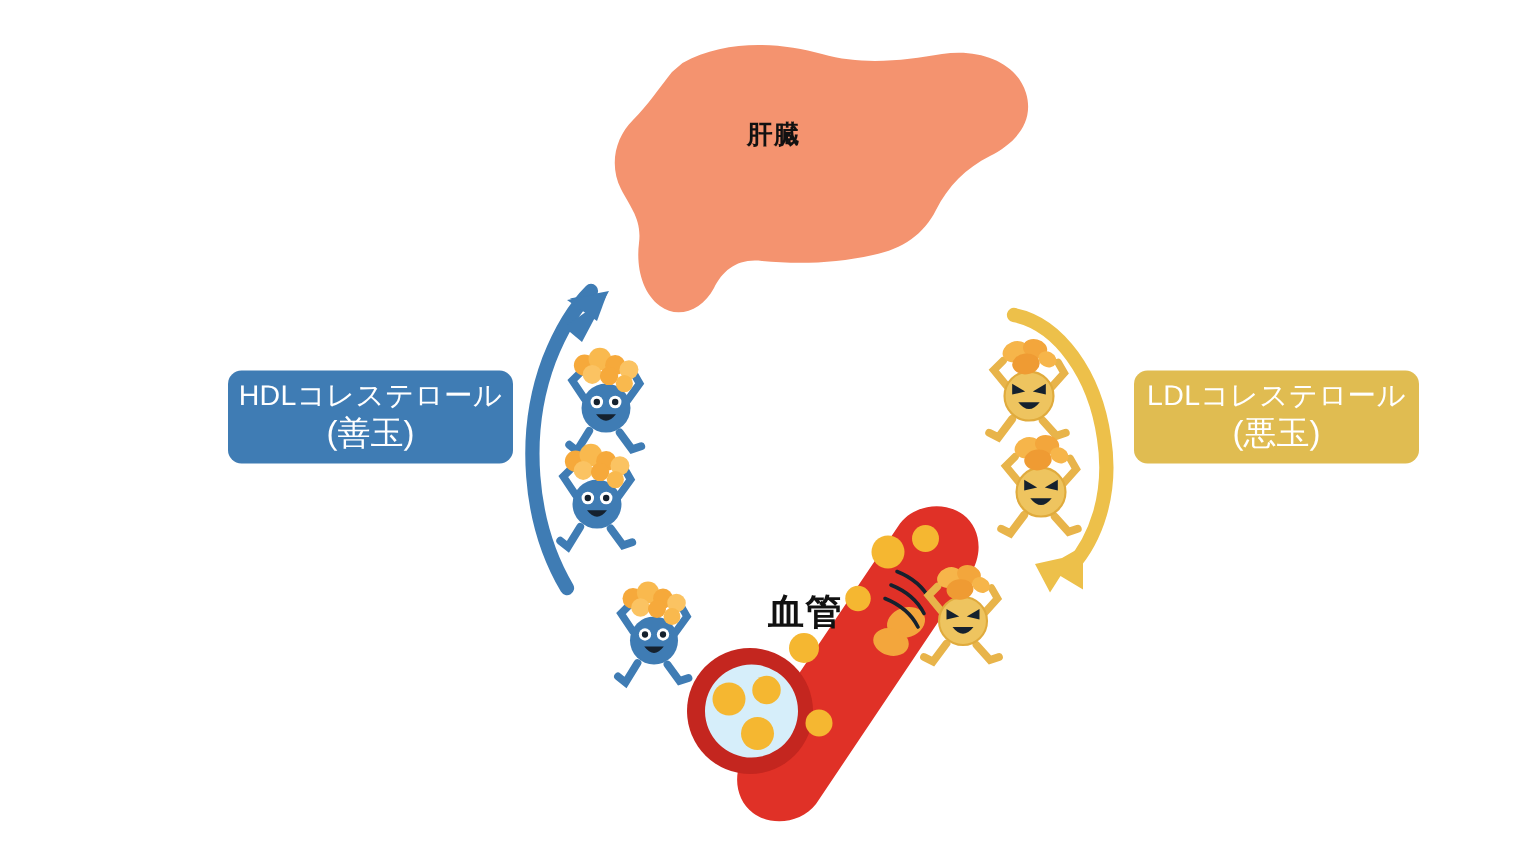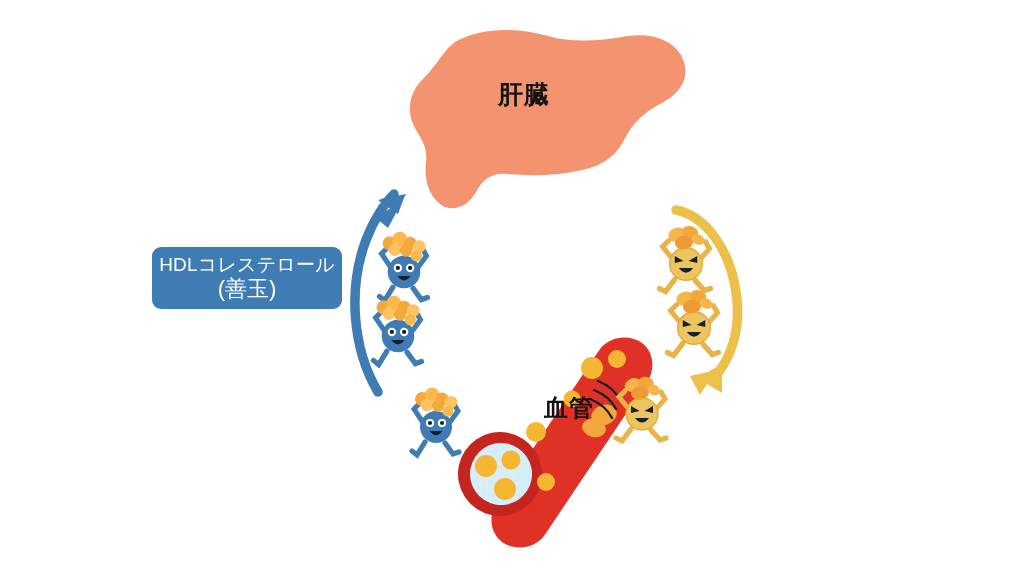--- a/index.html
+++ b/index.html
@@ -65,29 +65,28 @@
   .organ-label {
     position: absolute;
     color: #111111;
     font-weight: bold;
     white-space: nowrap;
     text-align: center;
   }
   #label-liver {
     left: 498px;
     top: 78px;
-    font-size: 25px;
+    font-size: 17px;
     letter-spacing: 1px;
   }
   #label-vessel {
     left: 512px;
     top: 392px;
     font-size: 24px;
     letter-spacing: 1px;
-    margin-left: 32px;
   }
 </style>
 </head>
 <body>
 
 <div id="stage">
 
   <svg id="scene" viewBox="0 0 1024 576" xmlns="http://www.w3.org/2000/svg">
 
     <defs>
@@ -234,14 +233,18 @@
 
   <div class="organ-label" id="label-liver">肝臓</div>
 
   <div class="organ-label" id="label-vessel">血管</div>
 
   <div class="chip" id="chip-hdl">
     <div class="chip-title">HDLコレステロール</div>
     <div class="chip-sub">(善玉)</div>
   </div>
 
+  <div class="chip" id="chip-ldl">
+    <div class="chip-title">LDLコレステロール</div>
+    <div class="chip-sub">(悪玉)</div>
+  </div>
 
 </div>
 
 </body></html>

